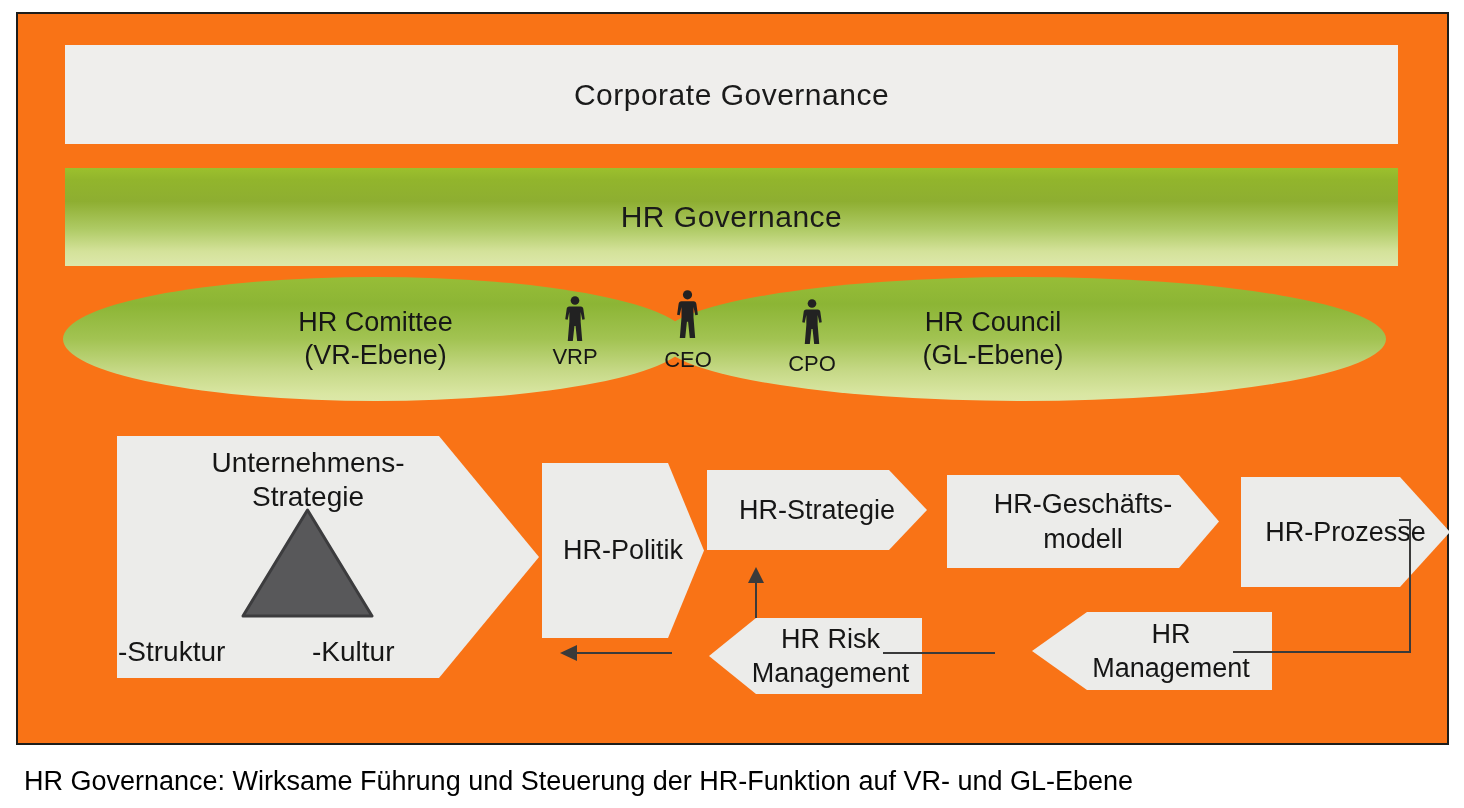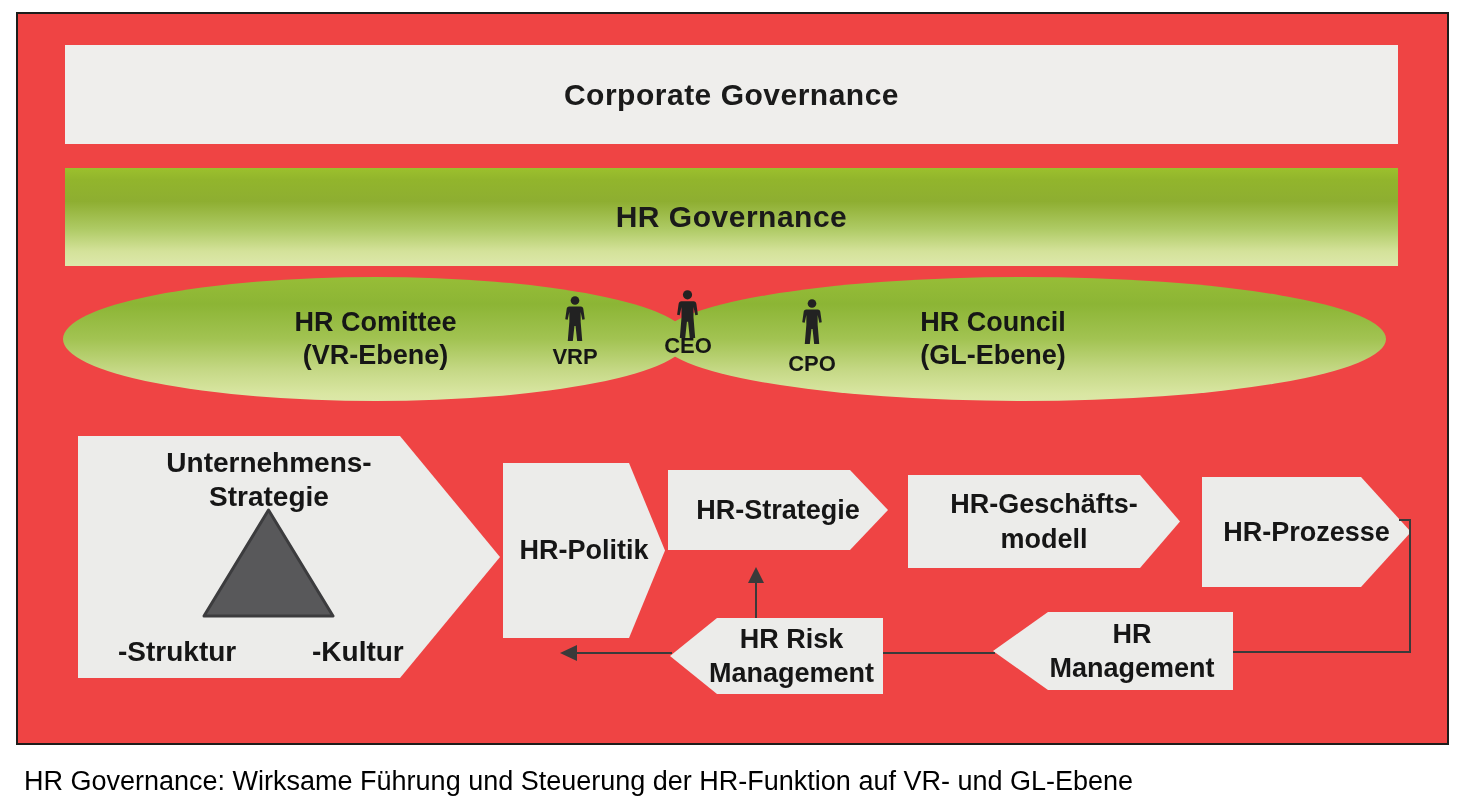--- a/index.html
+++ b/index.html
@@ -2,21 +2,21 @@
 <html><head>
 <meta charset="utf-8">
 <style>
   html,body{margin:0;padding:0;background:#ffffff;}
   .figure{
     position:relative;width:1464px;height:808px;background:#ffffff;overflow:hidden;
     font-family:"Liberation Sans","DejaVu Sans",sans-serif;color:#1a1a1a;
   }
   .frame{
     position:absolute;left:16px;top:12px;width:1433px;height:733px;
-    border:2px solid #1d1d1b;background:#ef4444;box-sizing:border-box;font-weight:bold;
+    border:2px solid #1d1d1b;background:#f97316;box-sizing:border-box;
   }
   .bar{
     position:absolute;display:flex;align-items:center;justify-content:center;
   }
   .bar-label{font-size:30px;letter-spacing:.5px;color:#1a1a1a;}
   .bar-corporate{left:47px;top:31px;width:1333px;height:99px;background:#efeeec;}
   .bar-hrgov{
     left:47px;top:154px;width:1333px;height:98px;
     background:linear-gradient(180deg,#9cc02d 0%,#92b52c 12%,#8eae31 34%,#aeca64 62%,#d4e29a 85%,#dde8ab 100%);
   }
@@ -28,20 +28,21 @@
   .ellipse-left{left:45px;top:263px;width:625px;height:124px;}
   .ellipse-right{left:642px;top:263px;width:726px;height:124px;}
   .ellipse-label{font-size:27px;line-height:1.24;text-align:center;color:#161616;}
   .ellipse-right .ellipse-label{margin-left:-60px;}
   .person{position:absolute;}
   .person svg{display:block;}
   .person-label{position:absolute;width:90px;text-align:center;font-size:22px;color:#161616;}
   .chev{
     position:absolute;background:#ececea;display:flex;align-items:center;justify-content:center;
     box-sizing:border-box;
+    margin-left:39px;
   }
   .chev-r{clip-path:polygon(0 0,calc(100% - var(--tip)) 0,100% 50%,calc(100% - var(--tip)) 100%,0 100%);}
   .chev-l{clip-path:polygon(var(--tip) 0,100% 0,100% 100%,var(--tip) 100%,0 50%);}
   .chev-label{font-size:27px;line-height:1.26;text-align:center;color:#161616;}
   .chev-big{left:60px;top:422px;width:422px;height:242px;--tip:100px;}
   .strategy-title{
     position:absolute;left:30px;top:10px;width:322px;text-align:center;
     font-size:28px;line-height:1.22;color:#161616;
   }
   .triangle{position:absolute;left:122px;top:70px;}
@@ -93,21 +94,21 @@
       </svg>
     </div>
     <div class="person-label" style="left:512px;top:330px;">VRP</div>
 
     <div class="person" style="left:656px;top:276px;">
       <svg width="27" height="50" viewBox="0 0 26 50" fill="#222222">
         <circle cx="13" cy="4.8" r="4.6"></circle>
         <path d="M7 11.2 L19 11.2 C20.8 11.2 21.7 12.4 21.9 14 L23.4 24.8 L20.8 25.2 L19 17 L19 27.5 L20.7 48 L15.3 48 L13.6 31.8 L12.4 31.8 L10.7 48 L5.3 48 L7 27.5 L7 17 L5.2 25.2 L2.6 24.8 L4.1 14 C4.3 12.4 5.2 11.2 7 11.2 Z"></path>
       </svg>
     </div>
-    <div class="person-label" style="left:625px;top:319px;">CEO</div>
+    <div class="person-label" style="left:625px;top:333px;">CEO</div>
 
     <div class="person" style="left:781px;top:285px;">
       <svg width="26" height="47" viewBox="0 0 26 50" fill="#222222">
         <circle cx="13" cy="4.8" r="4.6"></circle>
         <path d="M7 11.2 L19 11.2 C20.8 11.2 21.7 12.4 21.9 14 L23.4 24.8 L20.8 25.2 L19 17 L19 27.5 L20.7 48 L15.3 48 L13.6 31.8 L12.4 31.8 L10.7 48 L5.3 48 L7 27.5 L7 17 L5.2 25.2 L2.6 24.8 L4.1 14 C4.3 12.4 5.2 11.2 7 11.2 Z"></path>
       </svg>
     </div>
     <div class="person-label" style="left:749px;top:337px;">CPO</div>
 
     <div class="chev chev-r chev-big">

